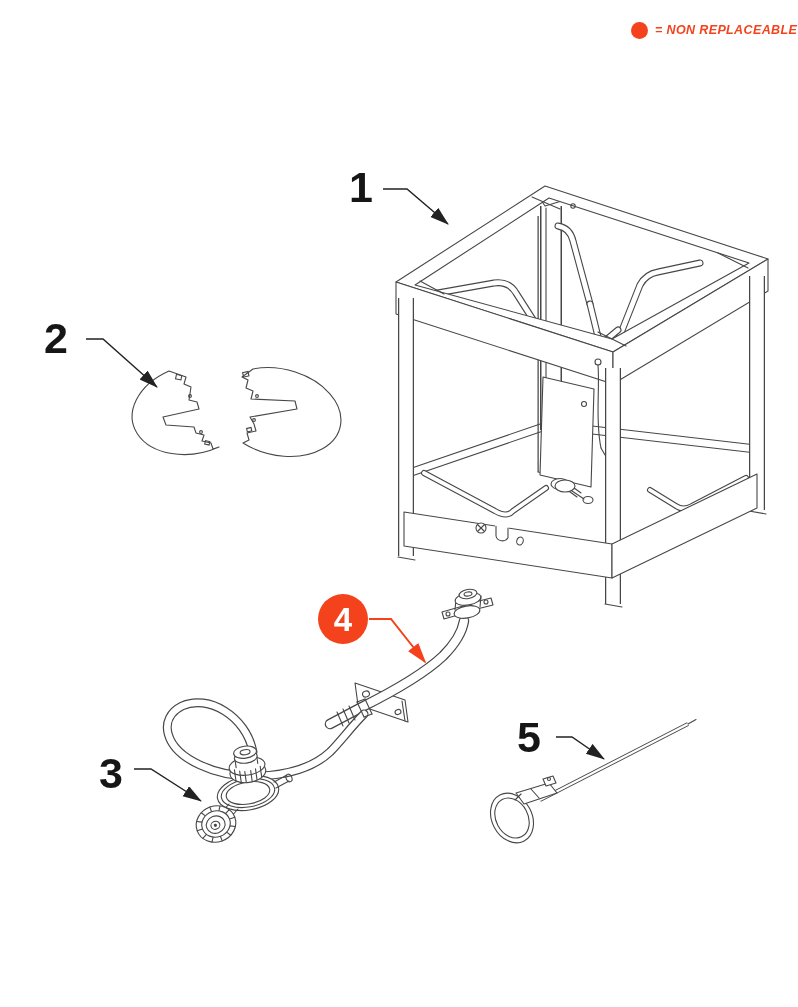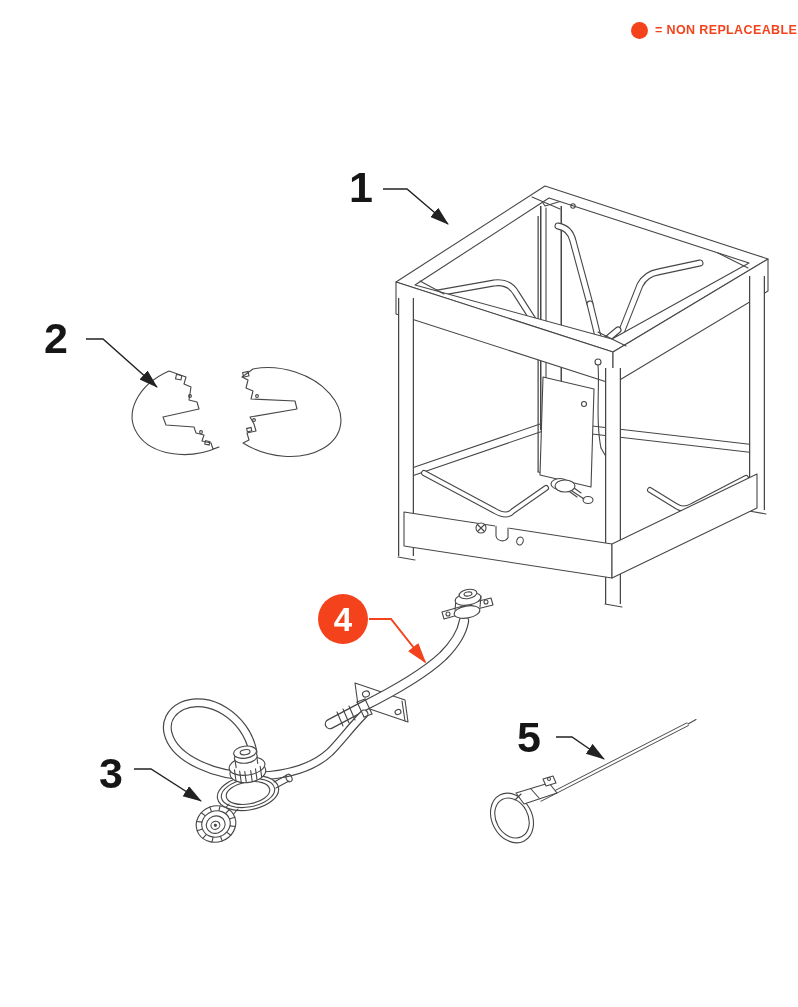--- a/index.html
+++ b/index.html
@@ -33,21 +33,21 @@
   
   .part-label{
     position:absolute;font-size:43px;font-weight:700;color:var(--label);
     line-height:1;letter-spacing:-1px;user-select:none;
   }
   .badge{
     position:absolute;left:318px;top:594px;width:50px;height:50px;border-radius:50%;
     background:var(--accent);color:#fff;display:flex;align-items:center;justify-content:center;
     font-size:33px;font-weight:700;line-height:1;
   }
-  .legend{position:absolute;left:631px;top:22px;display:flex;align-items:flex-start;}
+  .legend{position:absolute;left:631px;top:22px;display:flex;align-items:flex-start;font-style:italic;}
   .legend-dot{width:17px;height:17px;border-radius:50%;background:var(--accent);flex:none;}
   .legend-text{
     margin-left:7px;color:var(--accent);font-size:12.5px;font-weight:700;
     letter-spacing:.03em;white-space:nowrap;line-height:17px;
   }
 </style>
 </head>
 <body>
 
 <div class="canvas">

